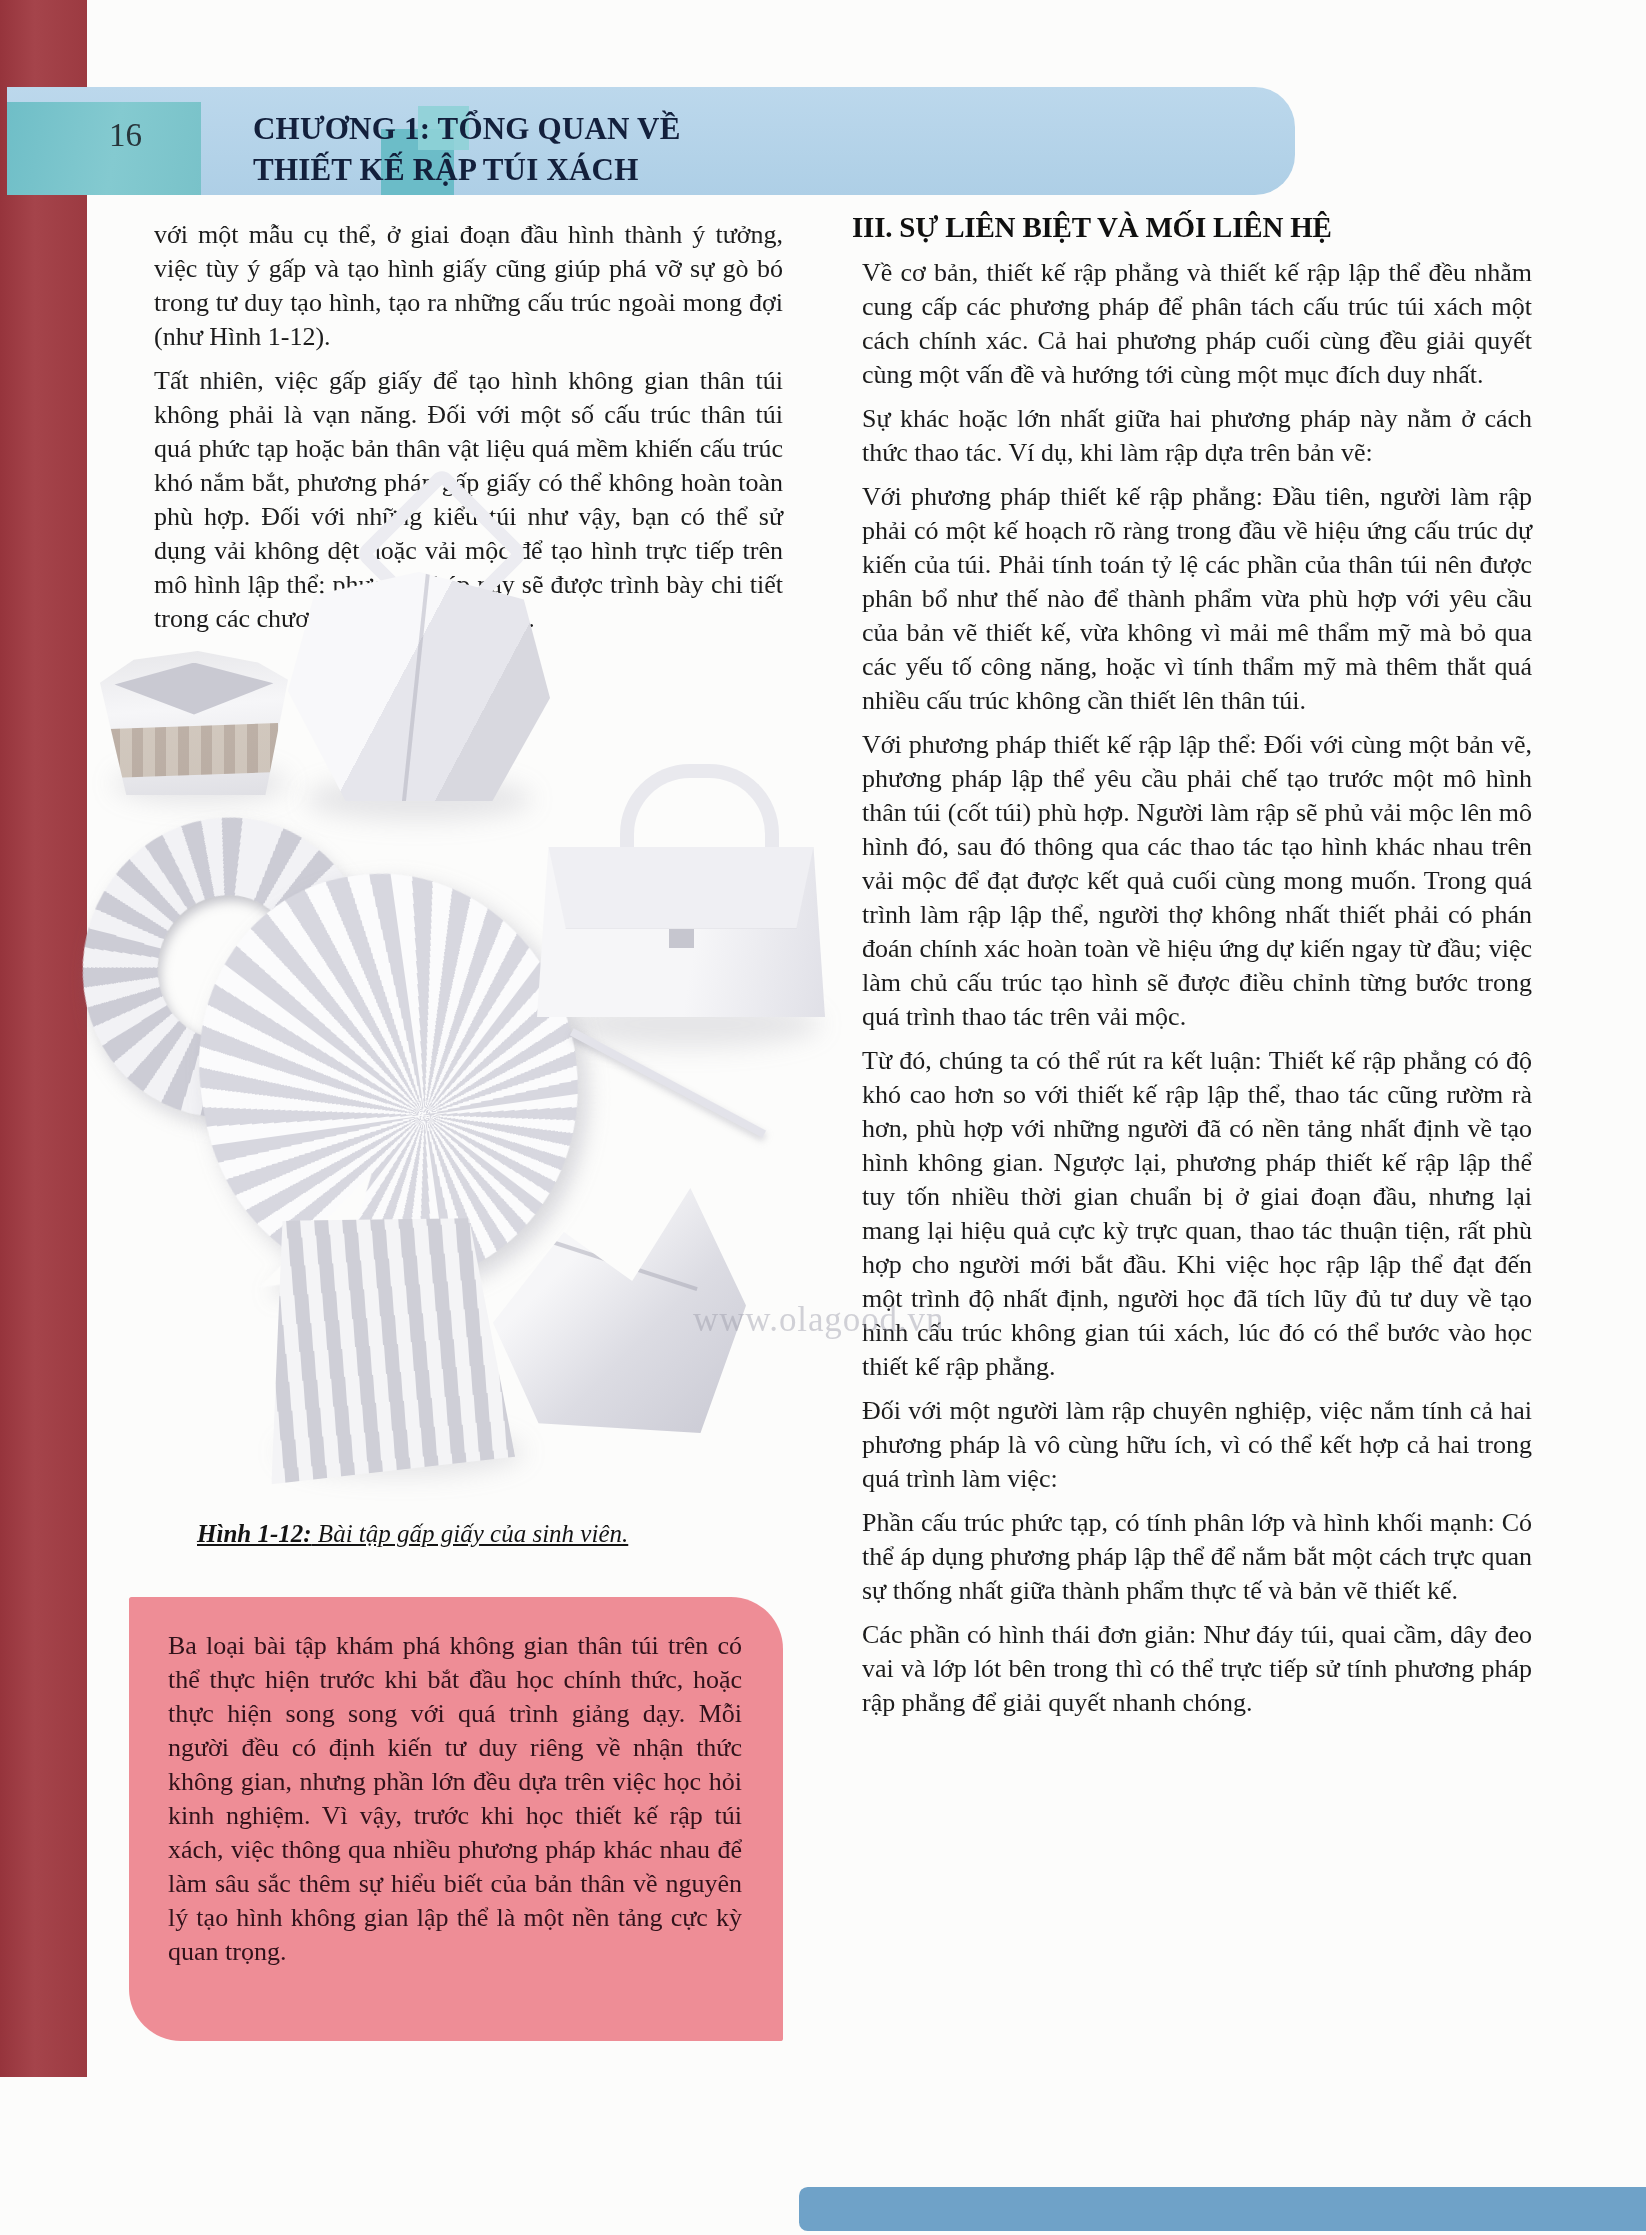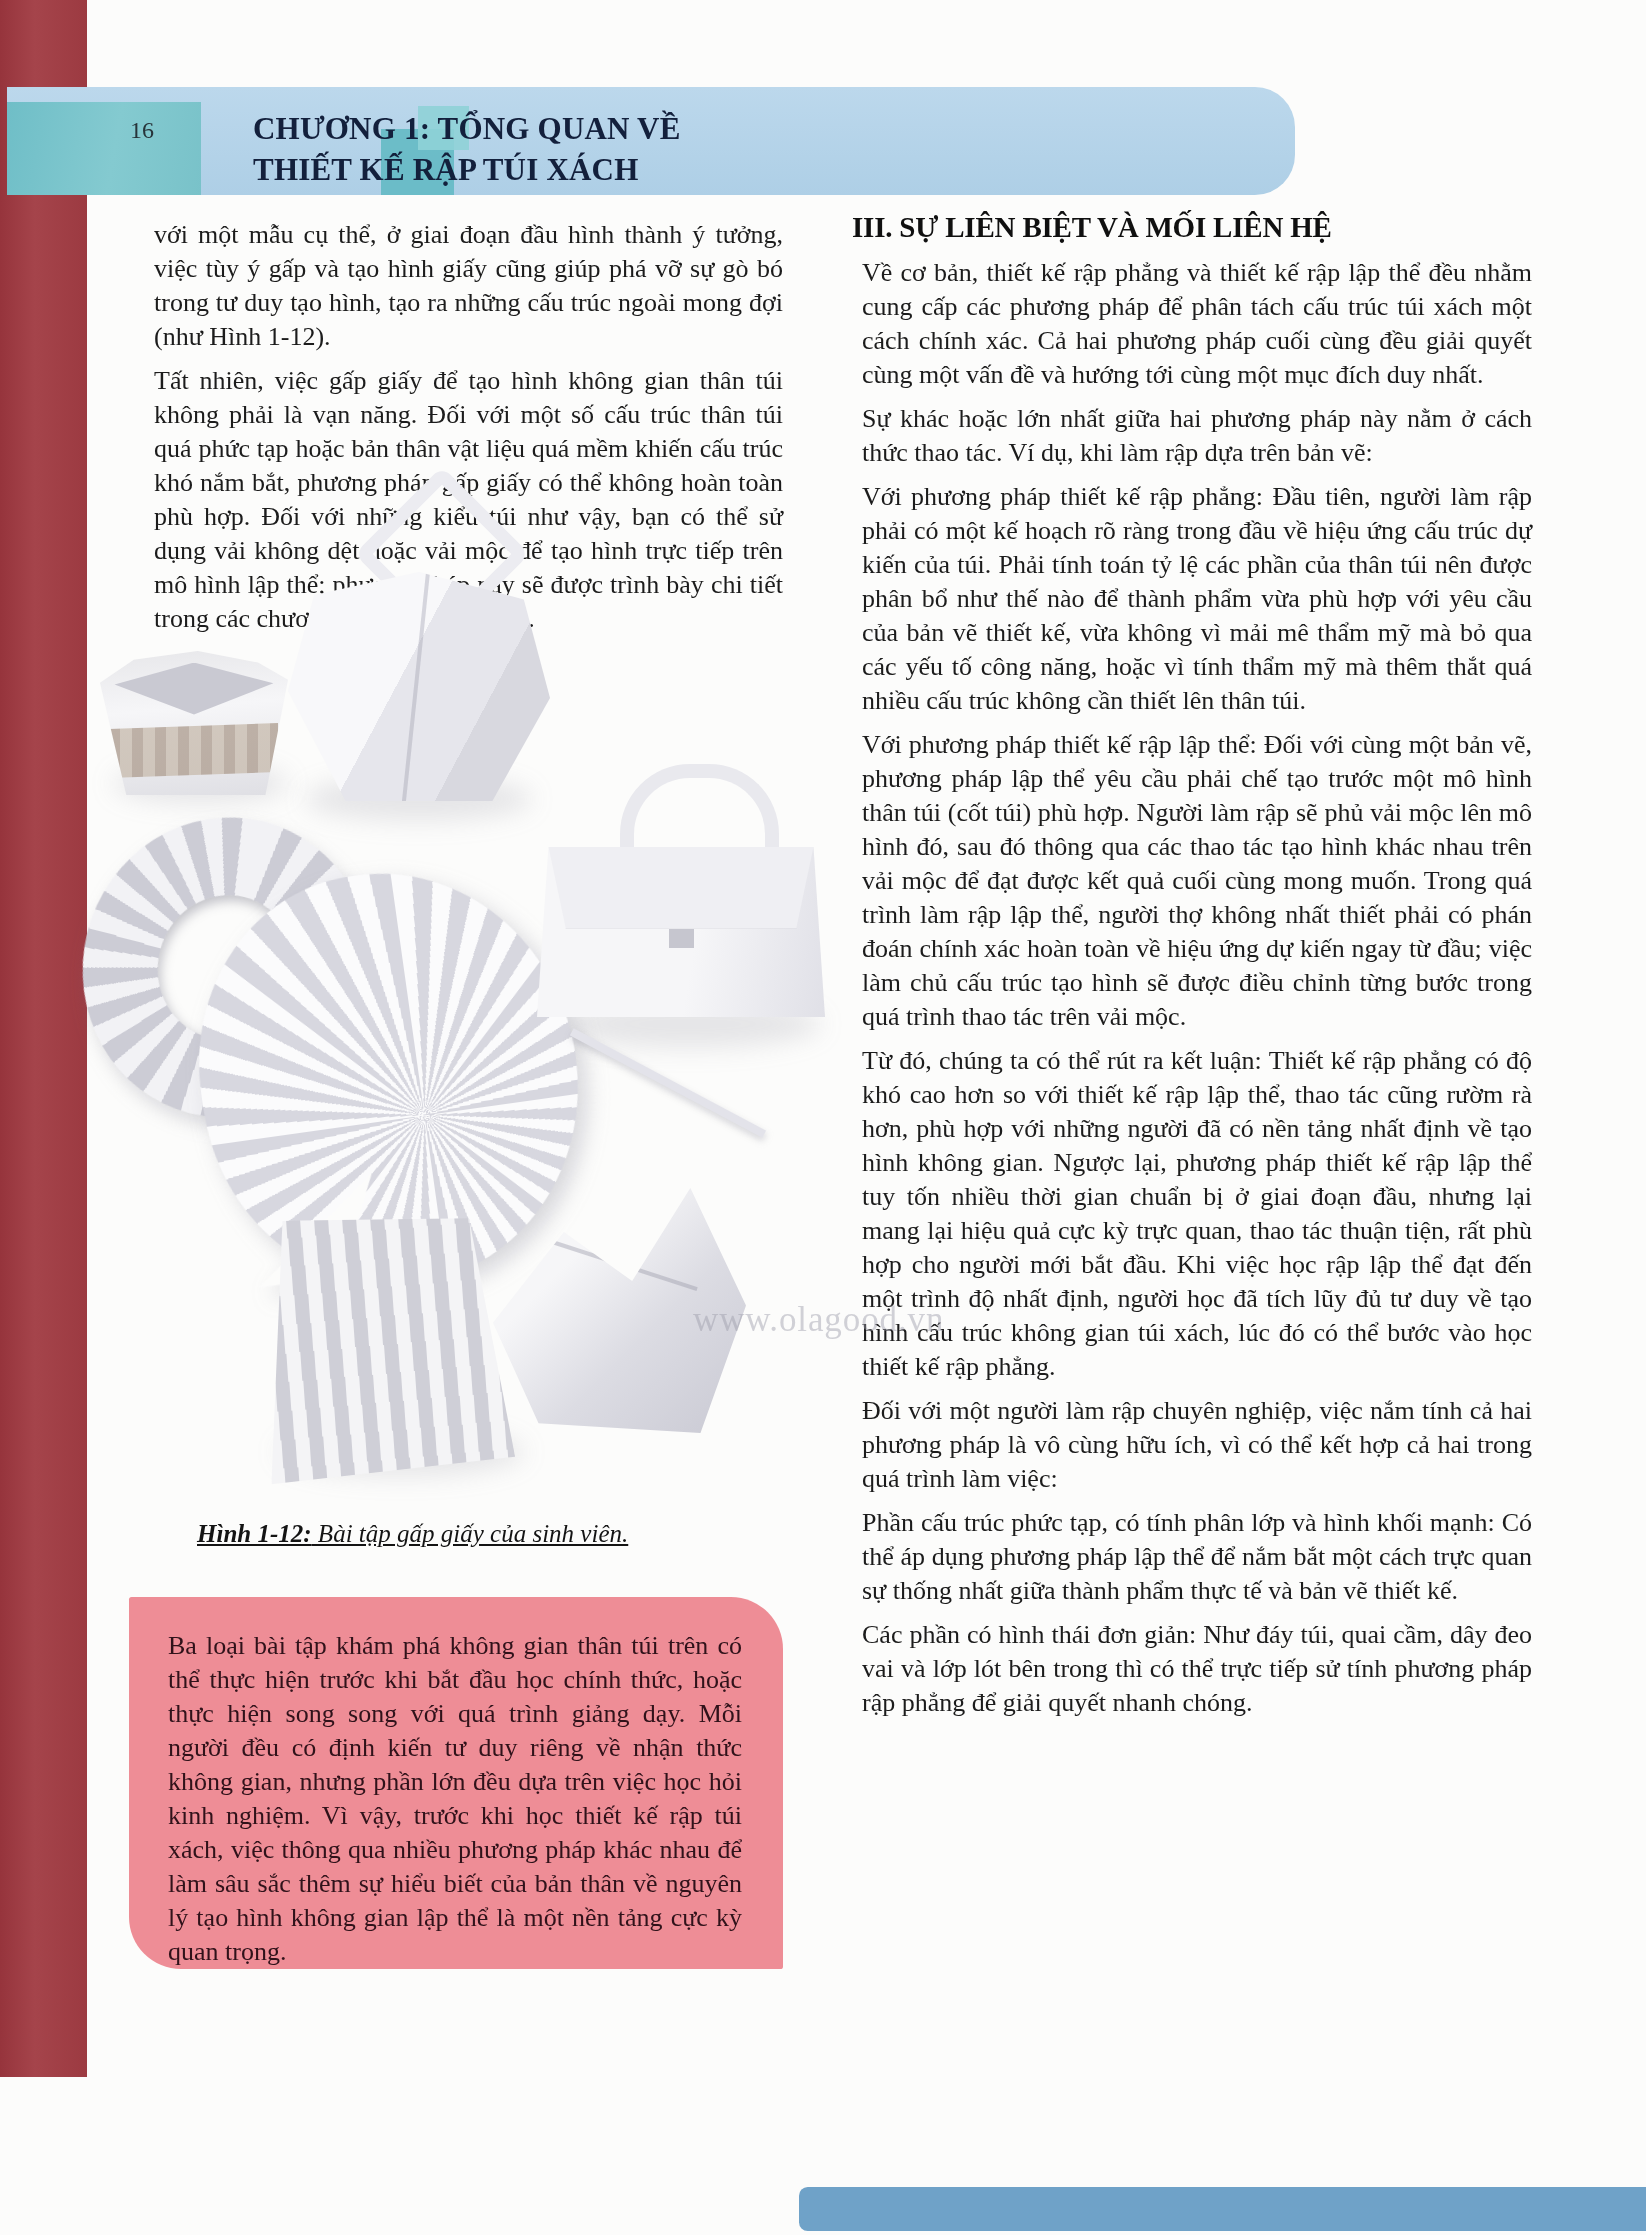--- a/index.html
+++ b/index.html
@@ -10,21 +10,21 @@
   .red-bar{position:absolute;left:0;top:0;width:87px;height:2077px;
            background:linear-gradient(90deg,#96343c 0,#a5444b 40%,#9c3a41 100%);}
 
   
   .header-band{position:absolute;left:7px;top:87px;width:1288px;height:108px;
                background:linear-gradient(#bcd8ec,#aecfe6);border-radius:0 40px 40px 0;}
   .header-teal{position:absolute;left:0px;top:15px;width:194px;height:93px;
                background:linear-gradient(100deg,#6fbec7 0%,#84cad0 55%,#79c2c9 100%);}
   .teal-chip-a{position:absolute;left:374px;top:42px;width:73px;height:66px;background:#5fb9c2;opacity:.85;}
   .teal-chip-b{position:absolute;left:411px;top:19px;width:51px;height:44px;background:#8fd2d7;opacity:.9;}
-  .page-number{position:absolute;left:123px;top:30px;font-size:24px;color:#27343a;text-align:right;}
+  .page-number{position:absolute;left:102px;top:30px;font-size:33px;color:#27343a;text-align:right;}
   .chapter-title{position:absolute;left:246px;top:21px;font-weight:bold;font-size:31px;line-height:41px;
                  color:#13203c;letter-spacing:0.2px;white-space:pre;}
 
   
   .col{position:absolute;top:208px;text-align:justify;font-size:26px;line-height:34px;}
   .col p{margin:10px;}
   .col-left{left:144px;width:649px;}
   .col-right{left:852px;width:690px;}
   .col-right h2{margin:0 0 4.4px 0;font-size:29px;line-height:38px;font-weight:bold;color:#101010;letter-spacing:-0.2px;}
 
@@ -88,21 +88,21 @@
       transform:rotate(18deg);}
 
   .ob-ribbon{left:472px;top:603px;width:218px;height:7.9px;background:#e3e3ea;
       transform:rotate(28deg);filter:drop-shadow(2.6px 3.5px 3.5px rgba(120,120,135,.3));}
 
   
   .caption{position:absolute;left:197px;top:1520px;font-size:25px;font-style:italic;color:#141414;text-decoration:underline;}
   .caption .cap-label{font-weight:bold;}
 
   
-  .callout{position:absolute;left:129px;top:1597px;width:654px;height:372px;background:#ee8d96;
+  .callout{position:absolute;left:129px;top:1597px;width:654px;height:444px;background:#ee8d96;
            border-radius:2.6px 52px 2.6px 52px;}
   .callout .callout-text{box-sizing:border-box;padding:32px 41px 0 39px;margin:0;
            font-size:26px;line-height:34px;text-align:justify;color:#30121a;}
 
   
   .watermark{position:absolute;left:693px;top:1300px;font-family:Liberation Serif, serif;
              font-size:35px;letter-spacing:0.9px;color:rgba(155,155,168,.45);}
 
   
   .footer-bar{position:absolute;left:799px;top:2187px;width:847px;height:44px;

